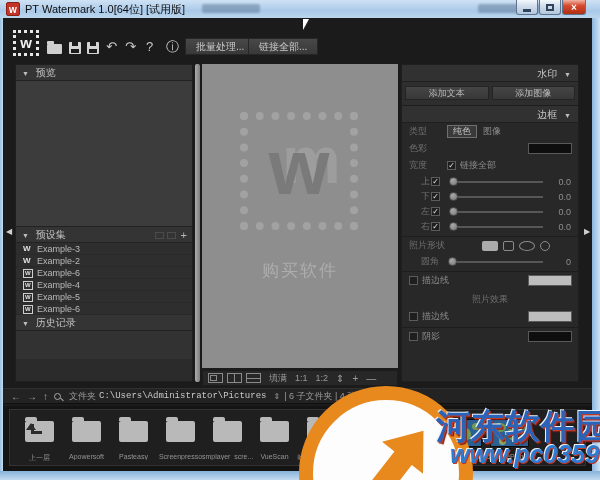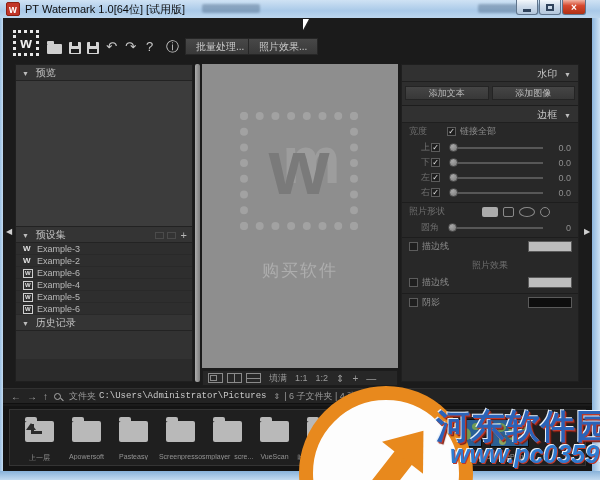--- a/index.html
+++ b/index.html
@@ -197,21 +197,21 @@
     <div class="toolbar">
       <div class="logo-stamp">w</div>
       <div class="ic-folder" style="left:44px;"></div>
       <div class="ic-floppy" style="left:66px;"></div>
       <div class="ic-floppy" style="left:84px;"></div>
       <span class="tool-ic" style="left:103px;">↶</span>
       <span class="tool-ic" style="left:122px;">↷</span>
       <span class="tool-ic" style="left:143px;">?</span>
       <span class="tool-ic" style="left:163px;">ⓘ</span>
       <button class="tb-btn" style="left:182px;">批量处理...</button>
-      <button class="tb-btn" style="left:245px;">照片效果...</button>
+      <button class="tb-btn" style="left:245px;">链接全部...</button>
     </div>
 
     <div class="main">
       <span class="collapse-arrow" style="left:3px; top:165px;">◀</span>
 
       <div class="left-panel">
         <div class="sec-header">
           <span class="tri">▼</span>
           <span>预览</span>
         </div>
@@ -287,20 +287,29 @@
         <div class="rp-btn-row">
           <button class="rp-btn">添加文本</button>
           <button class="rp-btn">添加图像</button>
         </div>
         <div class="rp-header">
           <span>边框</span>
           <span class="tri">▼</span>
         </div>
 
         <div class="rp-row">
+          <span class="dim-label">类型</span>
+          <span class="type-btn">纯色</span>
+          <span class="type-alt">图像</span>
+        </div>
+        <div class="rp-row">
+          <span class="dim-label">色彩</span>
+          <span class="swatch sw-dark"></span>
+        </div>
+        <div class="rp-row">
           <span class="dim-label">宽度</span>
           <span class="chk">✓</span>
           <span class="chk-label">链接全部</span>
         </div>
 
         <div class="slider-row">
           <span class="sl-label">上</span>
           <span class="chk">✓</span>
           <span class="sl-track">
               <span class="sl-knob"></span>

